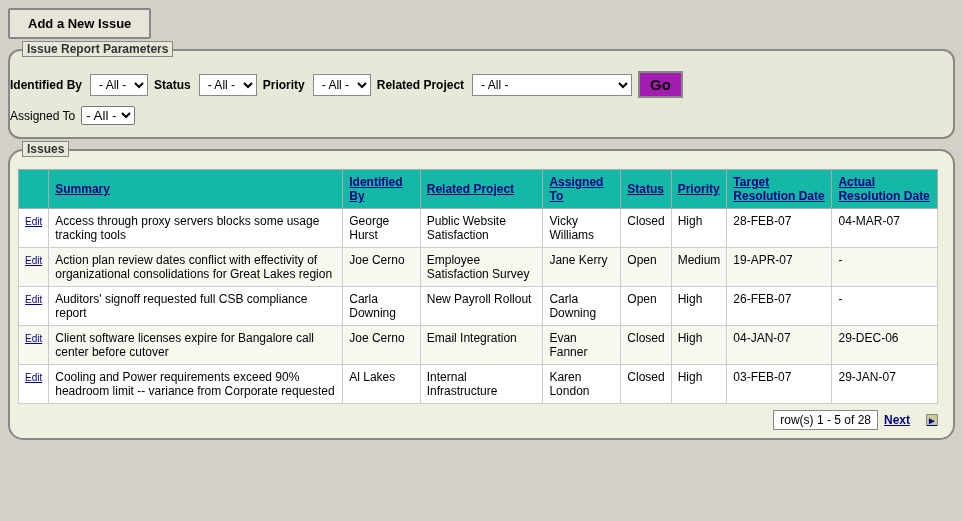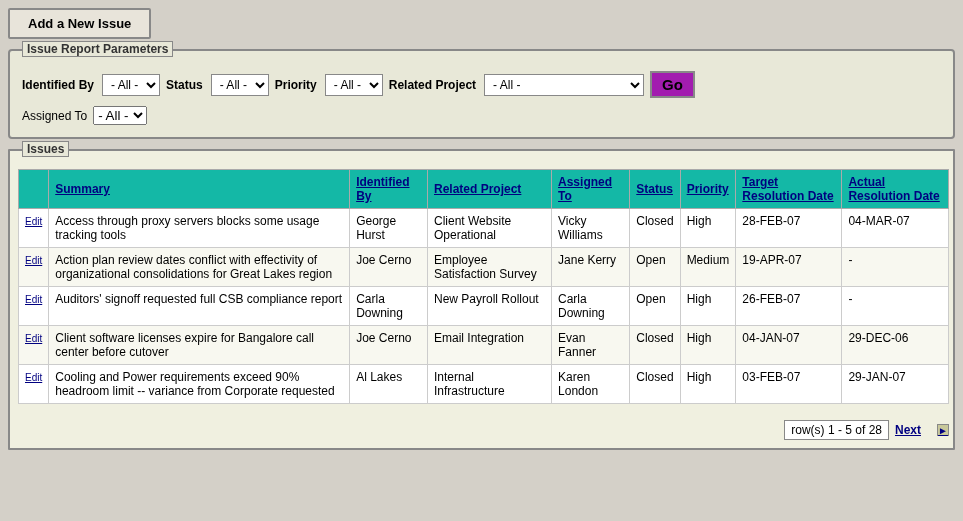--- a/index.html
+++ b/index.html
@@ -21,24 +21,24 @@
       border: 2px solid #888;
       padding: 6px 18px;
       font-size: 13px;
       font-weight: bold;
       cursor: pointer;
       border-radius: 2px;
     }
 
     .section-box {
       border: 2px solid #888;
-      border-radius: 4px;
+      border-radius: 12px;
       background: #e8e8d8;
       margin-bottom: 10px;
-      padding: 10px 12px 12px 12px;
+      padding: 10px 12px 12px 0;
       position: relative;
     }
     .section-title {
       position: absolute;
       top: -10px;
       left: 12px;
       background: #e8e8d8;
       padding: 0 4px;
       font-size: 12px;
       font-weight: bold;
@@ -74,24 +74,24 @@
       border: 2px solid #888;
       padding: 3px 10px;
       font-size: 15px;
       font-weight: bold;
       cursor: pointer;
     }
 
     
     .issues-section {
       border: 2px solid #888;
-      border-radius: 1px;
+      border-radius: 15px;
       background: #f0f0e0;
       position: relative;
-      padding: 10px 4px 8px 8px;
+      padding: 10px 15px 8px 8px;
     }
     .issues-title {
       position: absolute;
       top: -10px;
       left: 12px;
       background: #e8e8d8;
       padding: 0 4px;
       font-size: 12px;
       font-weight: bold;
       color: #333;
@@ -130,21 +130,21 @@
     .edit-link {
       color: #000080;
       text-decoration: underline;
       cursor: pointer;
       font-size: 10px;
     }
     .pagination-row {
       display: flex;
       justify-content: flex-end;
       align-items: center;
-      margin-top: 16px;
+      margin-top: 6px;
       gap: 6px;
     }
     .pagination-info {
       font-size: 12px;
       border: 1px solid #888;
       padding: 2px 6px;
       background: white;
     }
     .next-link {
       color: #000080;
@@ -217,21 +217,21 @@
         <th><span class="sortable">Priority</span></th>
         <th><span class="sortable">Target Resolution Date</span></th>
         <th><span class="sortable">Actual Resolution Date</span></th>
       </tr>
     </thead>
     <tbody id="issues-tbody">
     <tr>
           <td><a class="edit-link">Edit</a></td>
           <td>Access through proxy servers blocks some usage tracking tools</td>
           <td>George Hurst</td>
-          <td>Client Website Operational</td>
+          <td>Public Website Satisfaction</td>
           <td>Vicky Williams</td>
           <td>Closed</td>
           <td>High</td>
           <td>28-FEB-07</td>
           <td>04-MAR-07</td>
         </tr>
         <tr>
           <td><a class="edit-link">Edit</a></td>
           <td>Action plan review dates conflict with effectivity of organizational consolidations for Great Lakes region</td>
           <td>Joe Cerno</td>

